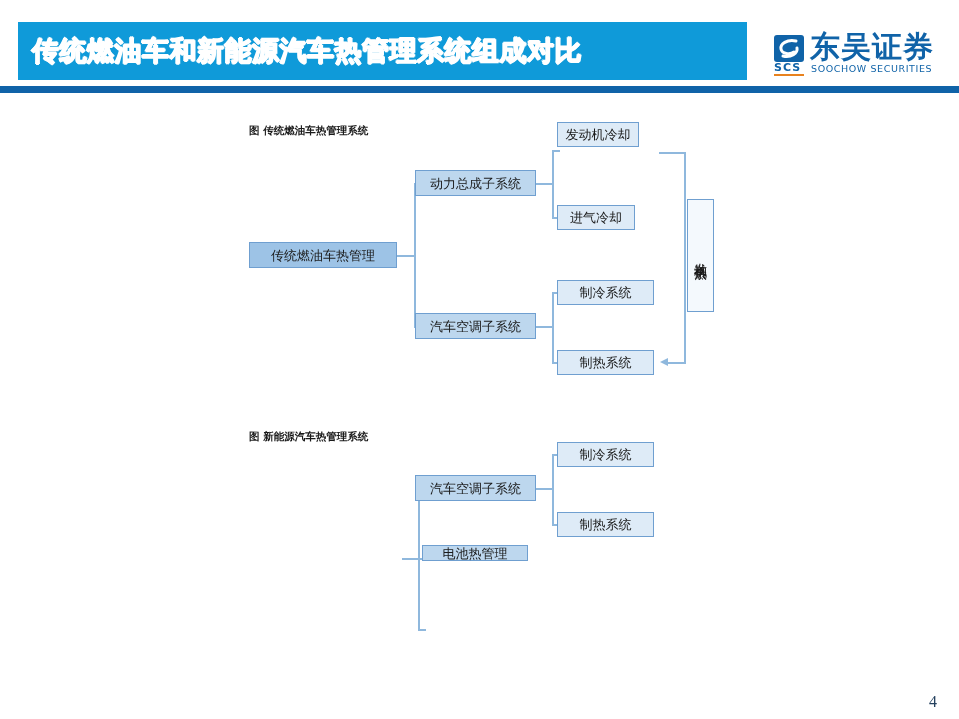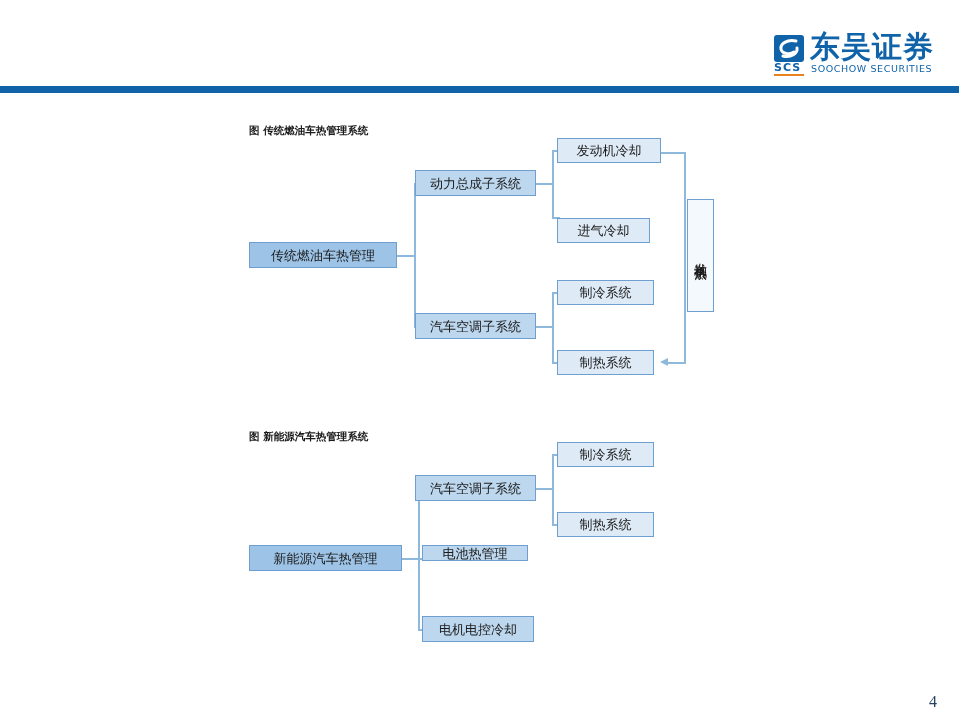--- a/index.html
+++ b/index.html
@@ -160,20 +160,23 @@
     font-size: 16px;
     color: #24405e;
     font-family: "Liberation Serif", serif;
   }
 </style>
 </head>
 <body>
 
 <div id="slide-header">
 
+  <div id="title-bar">
+    <div id="title-text">传统燃油车和新能源汽车热管理系统组成对比</div>
+  </div>
 
   <div id="header-rule"></div>
 
   <div id="brand-logo">
     <div id="logo-mark">
       <svg width="30" height="27" viewBox="0 0 30 27" xmlns="http://www.w3.org/2000/svg">
         <rect x="0" y="0" width="30" height="27" rx="3" fill="#1063a8"></rect>
         <path d="M22 6 C13 4, 6 9, 7 14 C8 19, 16 20, 20 17" stroke="#ffffff" stroke-width="3" fill="none" stroke-linecap="round"></path>
         <path d="M9 21 C17 23, 24 18, 23 13" stroke="#ffffff" stroke-width="3" fill="none" stroke-linecap="round"></path>
       </svg>
@@ -208,23 +211,23 @@
   <div class="conn v" style="left:684px; top:152px; height:211px;"></div>
   <div class="conn h" style="left:668px; top:362px; width:18px;"></div>
   <div class="arrow-left" style="left:660px; top:358px;"></div>
 
   <div class="node lvl-2" style="left:415px; top:170px; width:121px; height:26px;">动力总成子系统</div>
 
   <div class="node lvl-root" style="left:249px; top:242px; width:148px; height:26px;">传统燃油车热管理</div>
 
   <div class="node lvl-2" style="left:415px; top:313px; width:121px; height:26px;">汽车空调子系统</div>
 
-  <div class="node lvl-3" style="left:557px; top:138px; width:104px; height:25px;">发动机冷却</div>
-
-  <div class="node lvl-3" style="left:557px; top:205px; width:93px; height:25px;margin-top:13px;">进气冷却</div>
+  <div class="node lvl-3" style="left:557px; top:122px; width:82px; height:25px;">发动机冷却</div>
+
+  <div class="node lvl-3" style="left:557px; top:205px; width:78px; height:25px;">进气冷却</div>
 
   <div class="node lvl-3" style="left:557px; top:280px; width:97px; height:25px;">制冷系统</div>
 
   <div class="node lvl-3" style="left:557px; top:350px; width:97px; height:25px;">制热系统</div>
 
   <div class="node vert" style="left:687px; top:199px; width:27px; height:113px;">发动机余热</div>
 </div>
 
 <div class="diagram" id="diagram-nev" style="left:0; top:0; width:959px; height:719px;padding-left:40px;">
 
@@ -234,26 +237,24 @@
   <div class="conn v" style="left:418px; top:488px; height:142px;"></div>
   <div class="conn h" style="left:418px; top:488px; width:8px;"></div>
   <div class="conn h" style="left:418px; top:558px; width:8px;"></div>
   <div class="conn h" style="left:418px; top:629px; width:8px;"></div>
 
   <div class="conn h" style="left:536px; top:488px; width:17px;"></div>
   <div class="conn v" style="left:552px; top:454px; height:71px;"></div>
   <div class="conn h" style="left:552px; top:454px; width:8px;"></div>
   <div class="conn h" style="left:552px; top:524px; width:8px;"></div>
 
-  <div class="node lvl-root" style="left:249px; top:545px; width:153px; height:26px;">新能源汽车热管理</div>
 
   <div class="node lvl-2" style="left:415px; top:475px; width:121px; height:26px;">汽车空调子系统</div>
 
   <div class="node lvl-2" style="left:422px; top:545px; width:106px; height:16px;">电池热管理</div>
 
-  <div class="node lvl-2" style="left:422px; top:616px; width:112px; height:26px;">电机电控冷却</div>
 
   <div class="node lvl-3" style="left:557px; top:442px; width:97px; height:25px;">制冷系统</div>
 
   <div class="node lvl-3" style="left:557px; top:512px; width:97px; height:25px;">制热系统</div>
 </div>
 
 <div id="page-number">4</div>
 
 </body></html>

